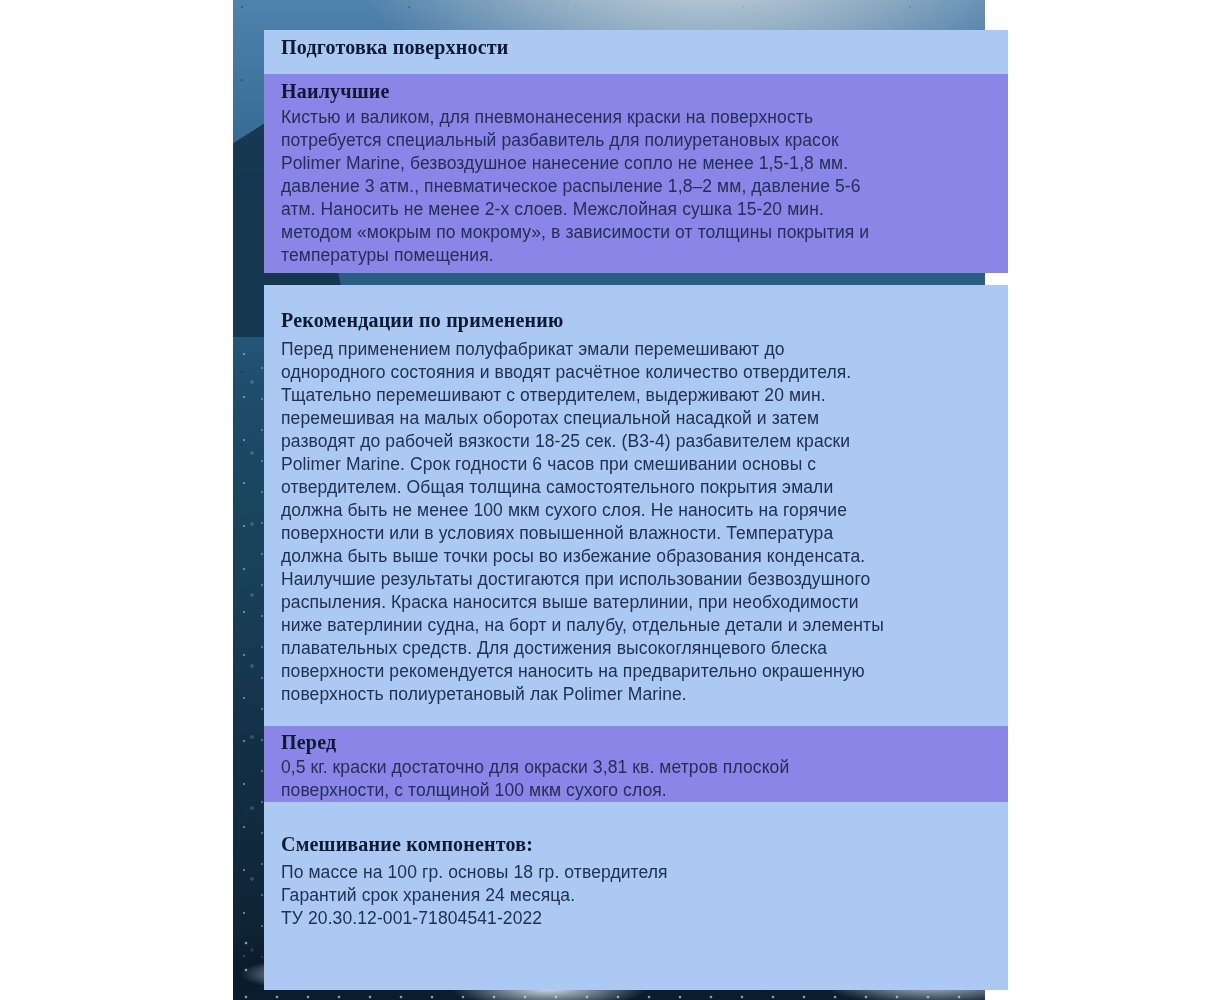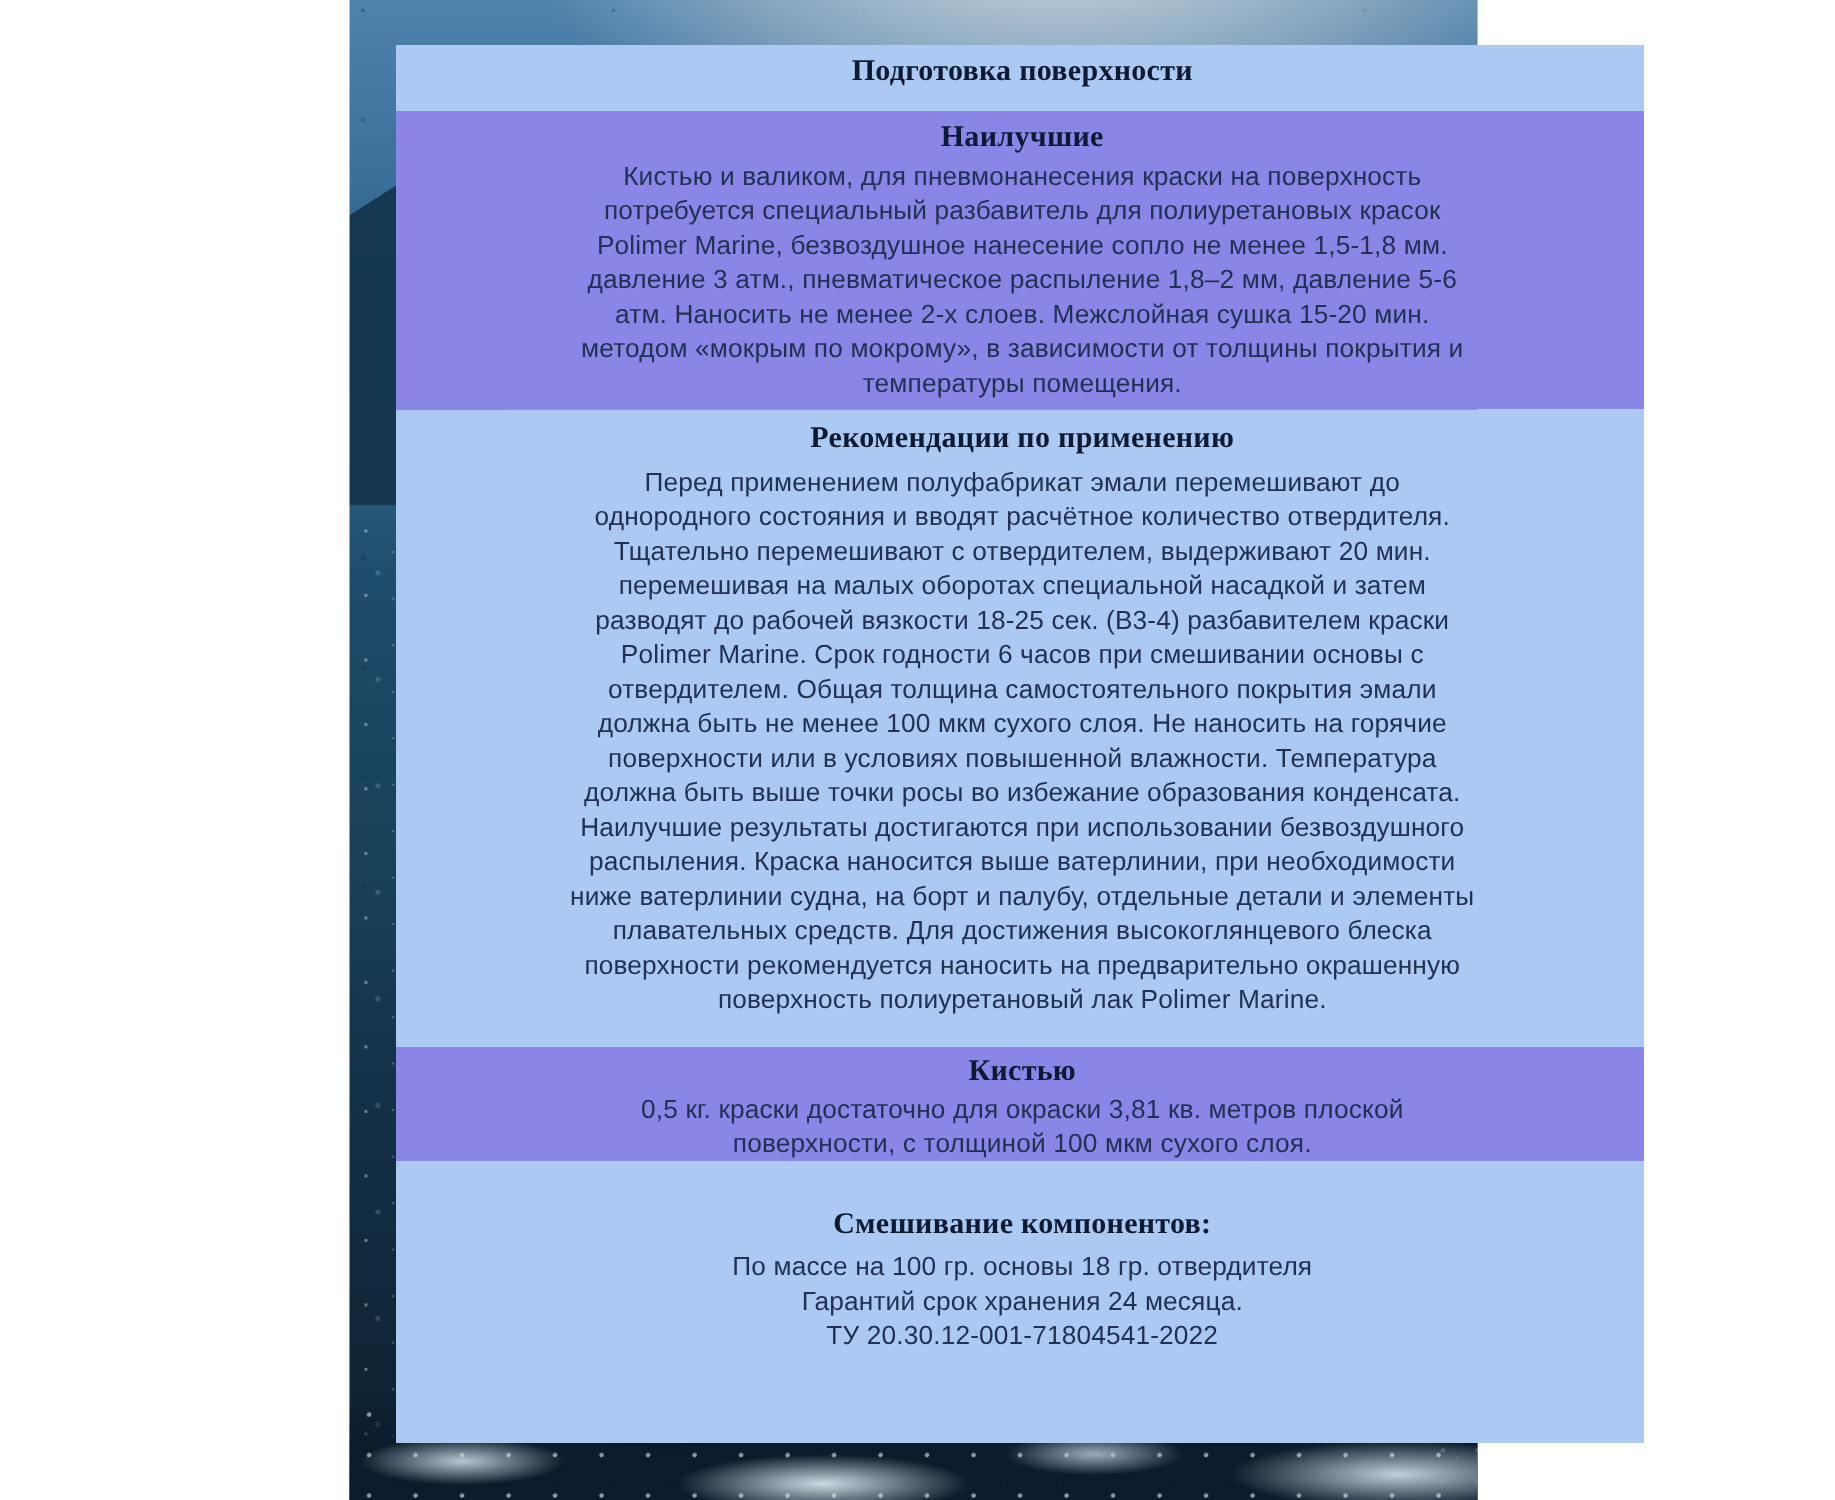--- a/index.html
+++ b/index.html
@@ -59,23 +59,22 @@
       radial-gradient(circle 2.5px at 13px 11px, rgba(255,255,255,0.55) 55%, transparent 65%),
       radial-gradient(ellipse 70px 18px at 28% 35%, rgba(7,21,34,0.9), transparent 72%),
       radial-gradient(ellipse 90px 20px at 78% 30%, rgba(7,21,34,0.85), transparent 72%),
       linear-gradient(180deg, rgba(13,31,48,0) 0%, rgba(10,25,40,0.65) 45%, #0a1c2d 100%);
     background-repeat: no-repeat, no-repeat, no-repeat, no-repeat, repeat, no-repeat, no-repeat, no-repeat;
     background-size: auto, auto, auto, auto, 31px 27px, auto, auto, auto;
   }
 
   
   .poster {
-    position: absolute; left: 264px; top: 30px; width: 832px;
+    position: absolute; left: 264px; top: 30px; width: 744px;
     z-index: 10;
-    text-align: center;
   }
   .card {
     box-sizing: border-box;
     width: 100%;
     padding: 6px 14px 6px 17px;
   }
   .card.blue   { background: var(--card-blue,   #abc9f2); }
   .card.purple { background: var(--card-purple, #8b85e8); }
   .card h2 {
     margin: 0 0 3px 0;
@@ -88,21 +87,21 @@
   }
   .card p {
     margin: 0;
     font-size: 17.5px;
     line-height: 23px;
     letter-spacing: 0.1px;
     color: var(--body-text, #223052);
     white-space: pre-line;
   }
   .s1 { padding-bottom: 12px; }
-  .s3 { padding-top: 8px; padding-bottom: 20px; }
+  .s3 { padding-top: 24px; padding-bottom: 20px; margin-top: 12px; }
   .s3 h2 { margin-bottom: 6px; }
   .s4 { padding-top: 5px; padding-bottom: 0; }
   .s4 h2 { margin-bottom: 2px; }
   .s5 { padding-top: 31px; padding-bottom: 60px; }
   .s5 h2 { margin-bottom: 5px; }
 </style>
 </head>
 <body>
 
 <div class="photo">
@@ -143,21 +142,21 @@
 должна быть выше точки росы во избежание образования конденсата.
 Наилучшие результаты достигаются при использовании безвоздушного
 распыления. Краска наносится выше ватерлинии, при необходимости
 ниже ватерлинии судна, на борт и палубу, отдельные детали и элементы
 плавательных средств. Для достижения высокоглянцевого блеска
 поверхности рекомендуется наносить на предварительно окрашенную
 поверхность полиуретановый лак Polimer Marine.</p>
   </section>
 
   <section class="card purple s4">
-    <h2>Кистью</h2>
+    <h2>Перед</h2>
     <p>0,5 кг. краски достаточно для окраски 3,81 кв. метров плоской
 поверхности, с толщиной 100 мкм сухого слоя.</p>
   </section>
 
   <section class="card blue s5">
     <h2>Смешивание компонентов:</h2>
     <p>По массе на 100 гр. основы 18 гр. отвердителя
 Гарантий срок хранения 24 месяца.
 ТУ 20.30.12-001-71804541-2022</p>
   </section>

